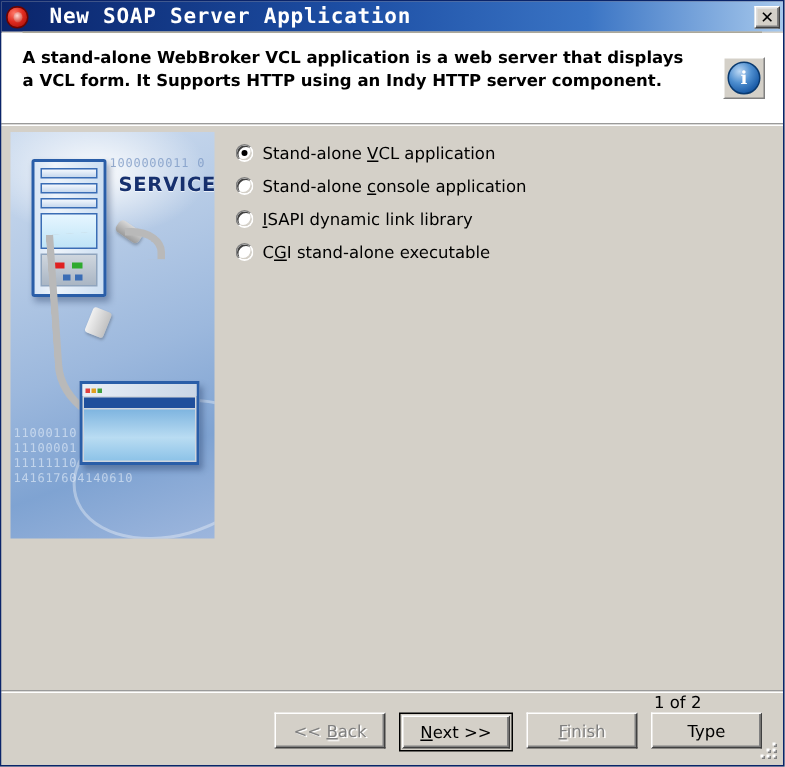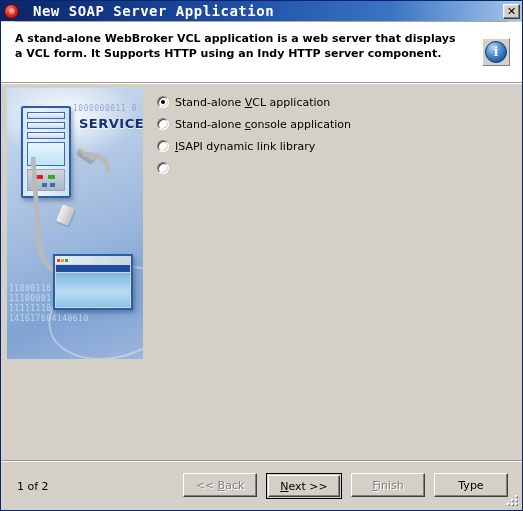--- a/index.html
+++ b/index.html
@@ -214,22 +214,22 @@
   }
   .radio.on:after{
     content:"";position:absolute;left:3px;top:3px;width:4px;height:4px;
     border-radius:50%;background:#000;
   }
   .radio-label{font-size:11px;white-space:nowrap;}
   .radio-label u{text-decoration:underline;}
   
   .footer{
     height:48px;min-height:48px;background:#d4d0c8;
-    display:flex;align-items:center;padding:0 10px 0 16px;
-    box-sizing:border-box;position:relative;
+    display:flex;align-items:flex-end;padding:0 10px 0 16px;
+    box-sizing:border-box;position:relative;flex-direction:column;
   }
   .page-count{font-size:11px;width:76px;flex:0 0 auto;}
   .btn-row{display:flex;gap:9px;flex:1 1 auto;justify-content:flex-end;padding-right:4px;}
   .btn{
     width:74px;height:24px;box-sizing:border-box;
     background:#d4d0c8;font-size:11px;
     font-family:"DejaVu Sans","Liberation Sans",sans-serif;
     display:flex;align-items:center;justify-content:center;
     border-top:1px solid #ffffff;border-left:1px solid #ffffff;
     border-right:1px solid #404040;border-bottom:1px solid #404040;
@@ -325,20 +325,21 @@
       <div class="radio-row">
         <span class="radio"></span>
         <span class="radio-label"><span>Stand-alone </span><u>c</u><span>onsole application</span></span>
       </div>
       <div class="radio-row">
         <span class="radio"></span>
         <span class="radio-label"><span></span><u>I</u><span>SAPI dynamic link library</span></span>
       </div>
       <div class="radio-row">
         <span class="radio"></span>
+        <span class="radio-label"><span>C</span><u>G</u><span>I stand-alone executable</span></span>
       </div>
     </div>
 
   </div>
 
   <div class="wsep"></div>
 
   <div class="footer">
     <div class="page-count">1 of 2</div>
     <div class="btn-row">

